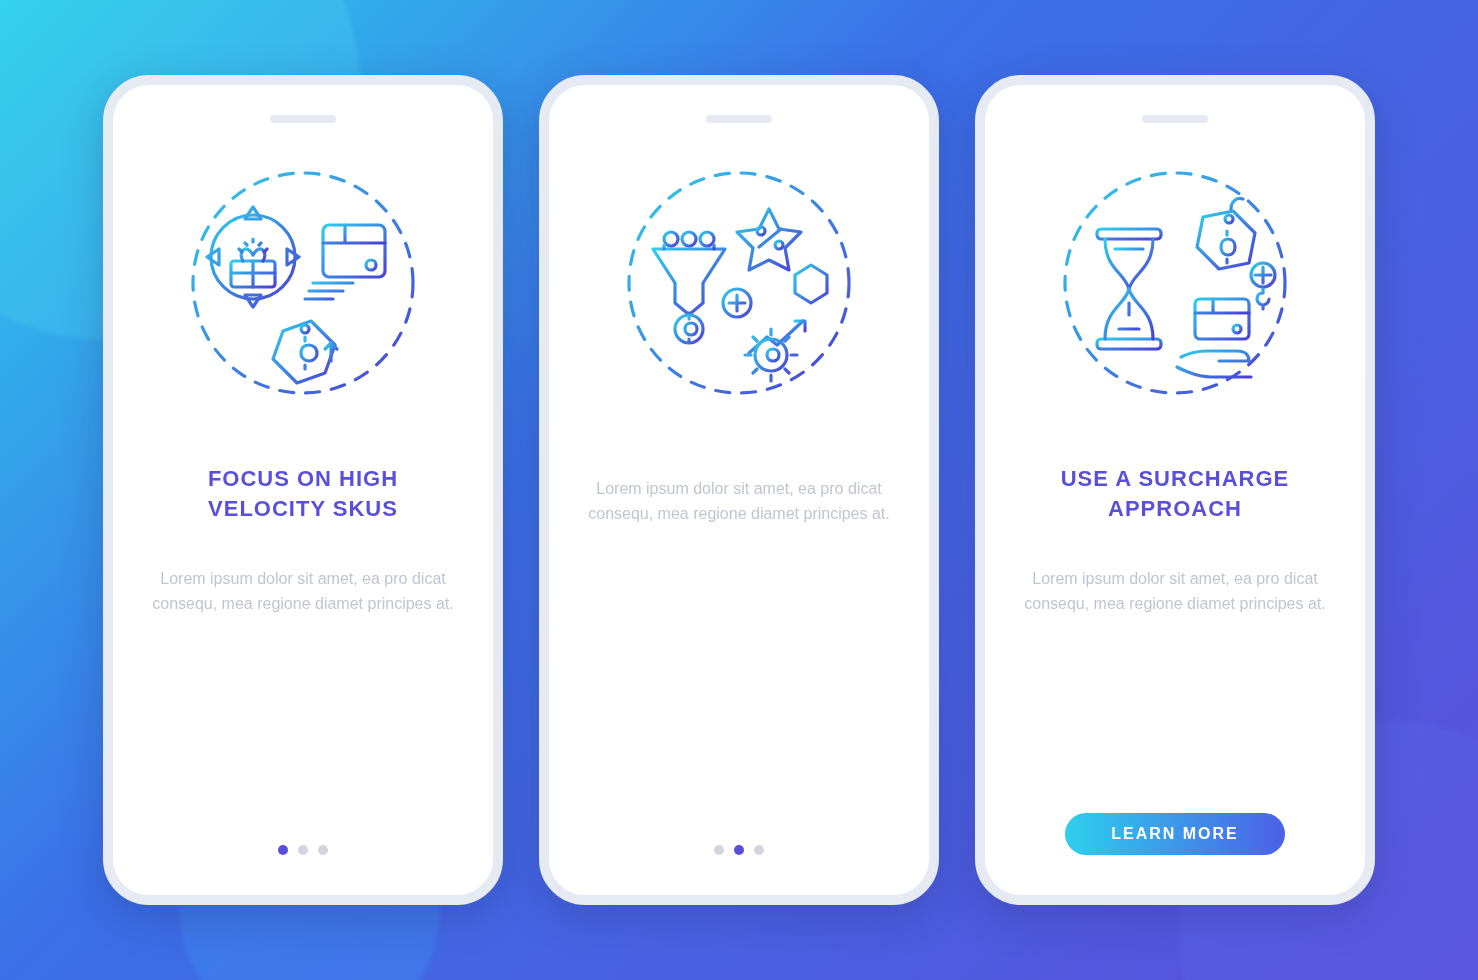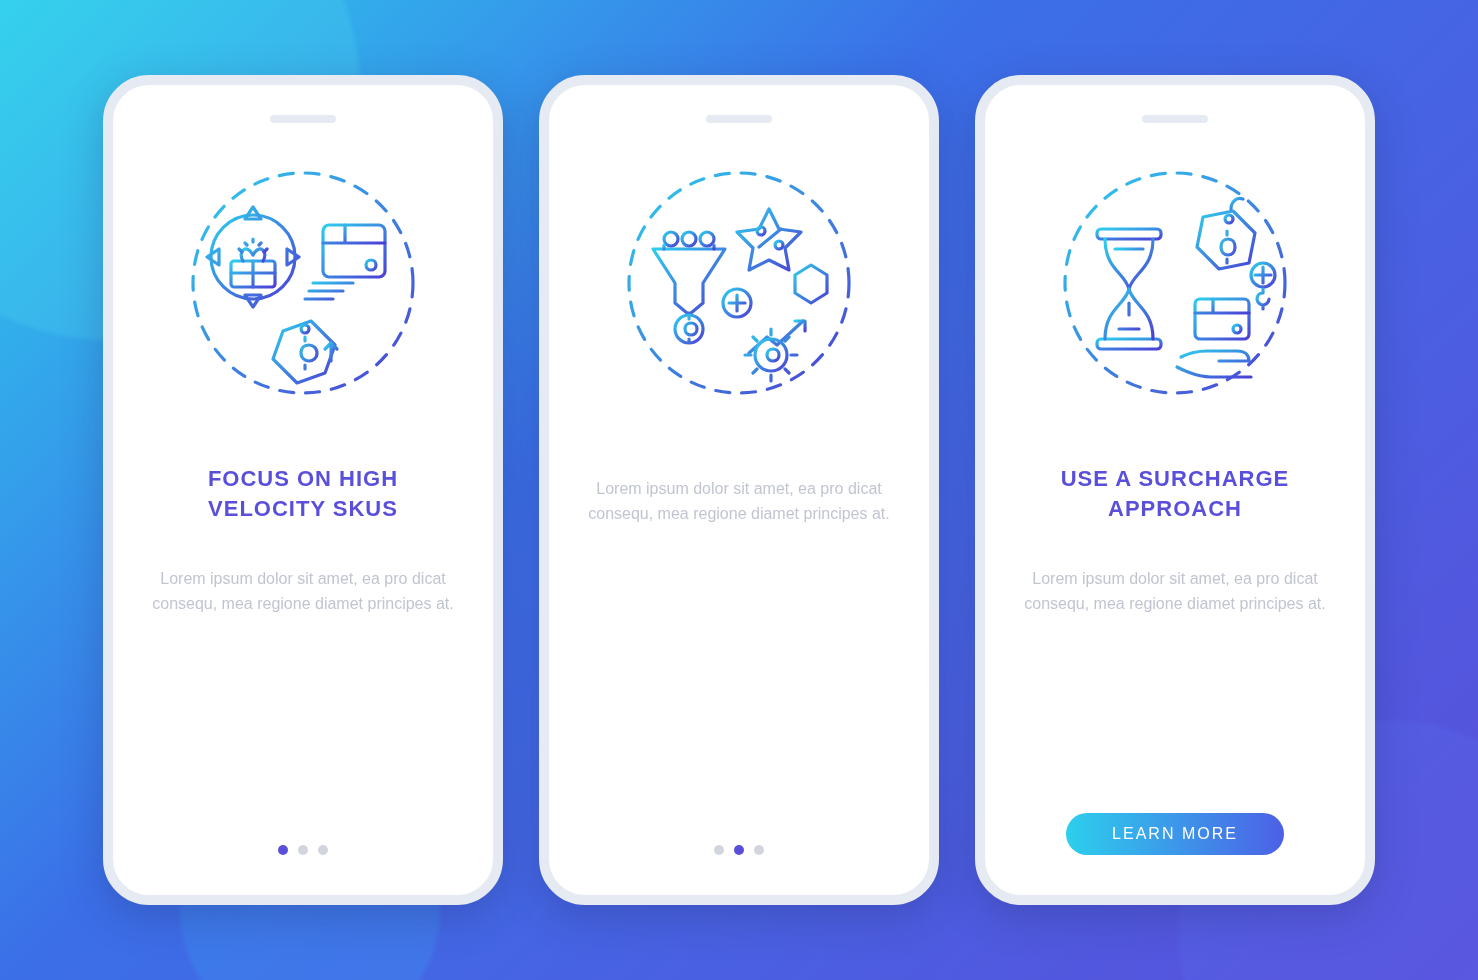--- a/index.html
+++ b/index.html
@@ -86,21 +86,21 @@
     background:#D2D5DD;
   }
   .dot.active { background:#5A4FDB; }
   .cta {
     padding: 12px 46px;
     border-radius: 28px;
     background: linear-gradient(90deg,#2DCFED 0%, #4C60E6 100%);
     color:#fff;
     font-size: 16px;
     letter-spacing: 2px;
-    font-weight:400;
+    font-weight:700;
     border:none;
     cursor:pointer;
   }
   svg.icon { width: 260px; height:260px; }
   svg.icon * { fill:none; stroke-width:3.2; stroke-linecap:round; stroke-linejoin:round; }
 </style>
 </head>
 <body>
 
 <div class="blob blob1"></div>

